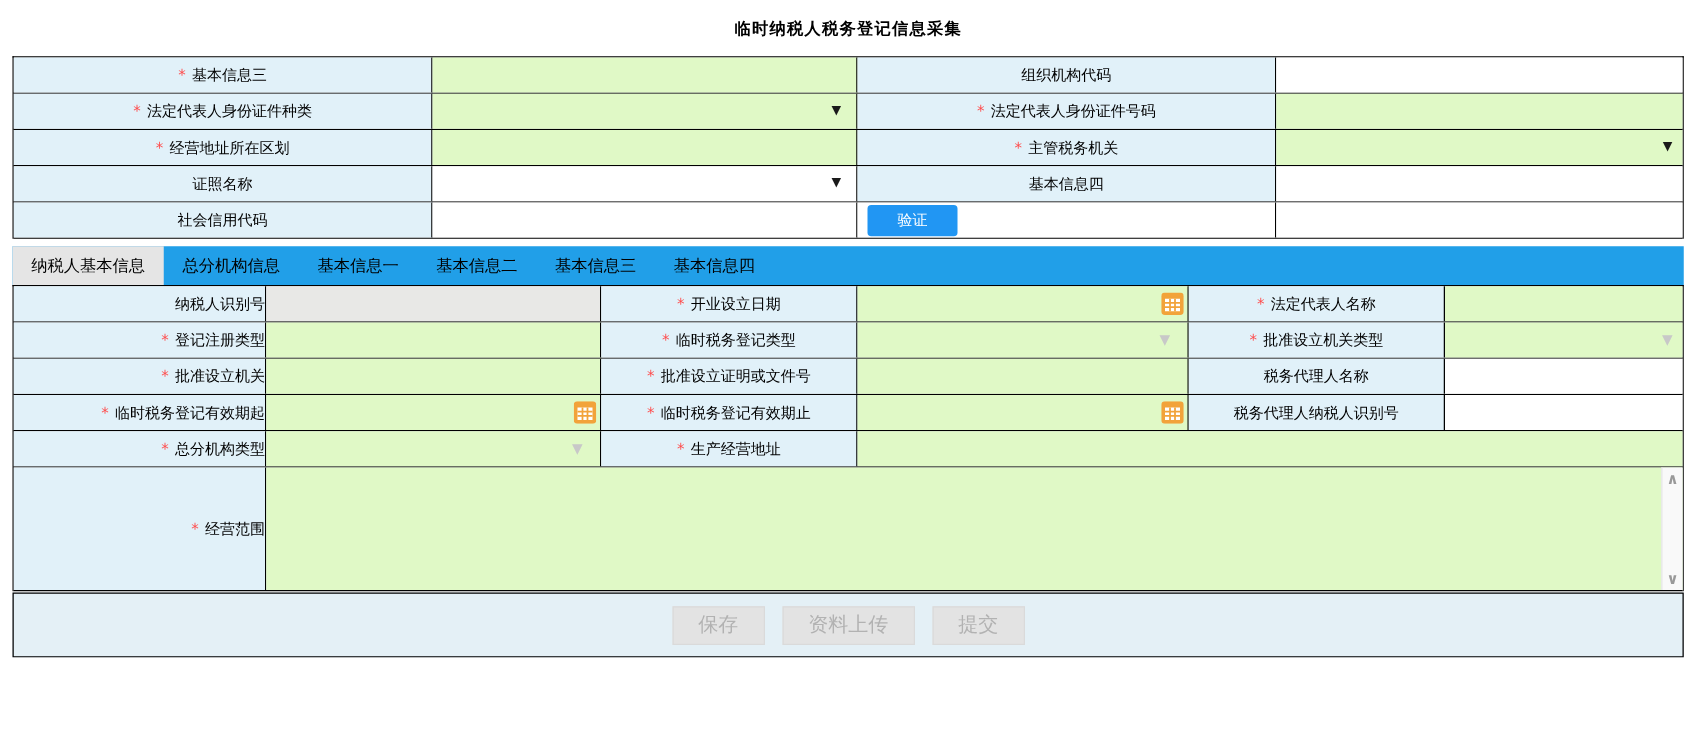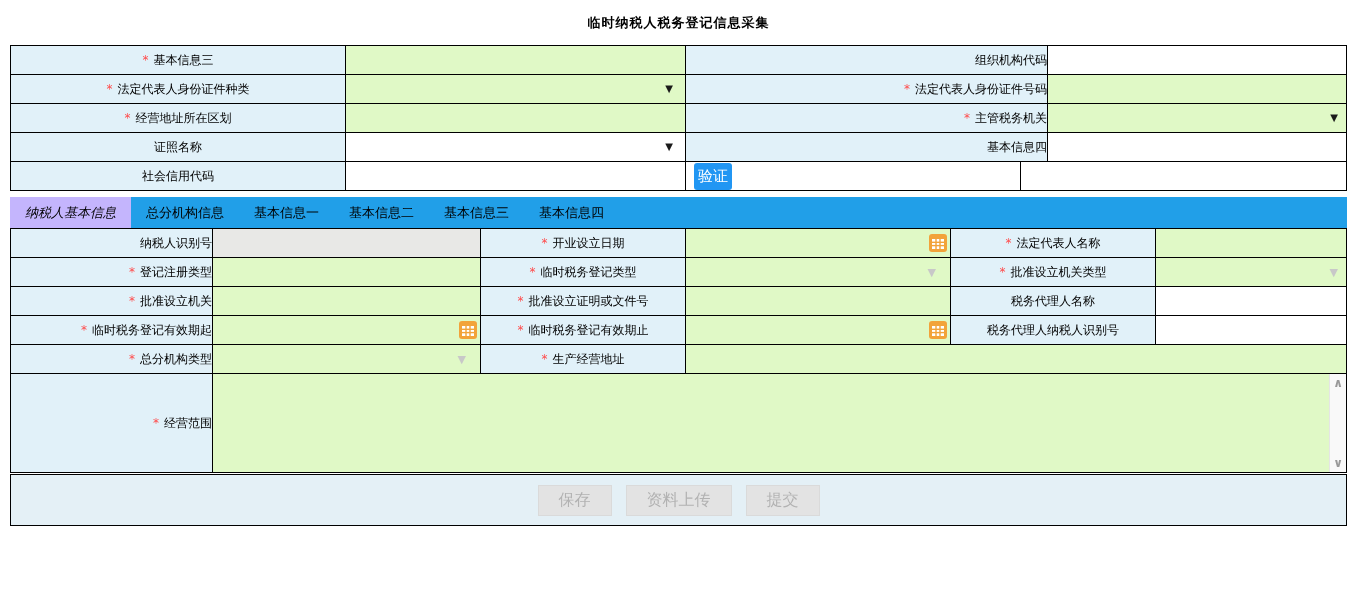--- a/index.html
+++ b/index.html
@@ -55,42 +55,42 @@
   
   .cal {
     position: absolute; right: 3px; top: 50%;
     transform: translateY(-50%);
     width: 18px; height: 18px; display: block;
   }
 
   
   .u-label-l { width: 335px; }
   .u-input-l { width: 340px; }
-  .u-label-r { width: 362px; justify-content: flex-end; }
+  .u-label-r { width: 335px; }
   .u-input-r { flex: 1; }
 
   
   .verify-cell { width: 335px; background: #fff; padding-left: 8px; }
   .btn-verify {
     background: #2196f3; color: #fff; border: none;
-    border-radius: 3px; padding: 4px 4px; font-size: 15px;
+    border-radius: 3px; padding: 4px 24px; font-size: 12px;
     font-family: inherit; cursor: pointer;
   }
 
   
   .tabs {
     display: flex; align-items: stretch;
     background: #219fe8; height: 31px;
     margin-top: 6px; font-size: 13px;
   }
   .tab {
     display: flex; align-items: center;
     padding: 0 15px; cursor: pointer; color: #000;
   }
-  .tab.active { background: #c4b5fd; font-style: italic; }
+  .tab.active { background: #e5e5e5; }
 
   
   .m-label-1 { width: 202px; justify-content: flex-end; }
   .m-input-1 { width: 268px; }
   .m-label-2 { width: 205px; }
   .m-input-2 { width: 265px; }
   .m-label-3 { width: 205px; }
   .m-input-3 { flex: 1; }
   .m-input-wide { flex: 1; }
 

